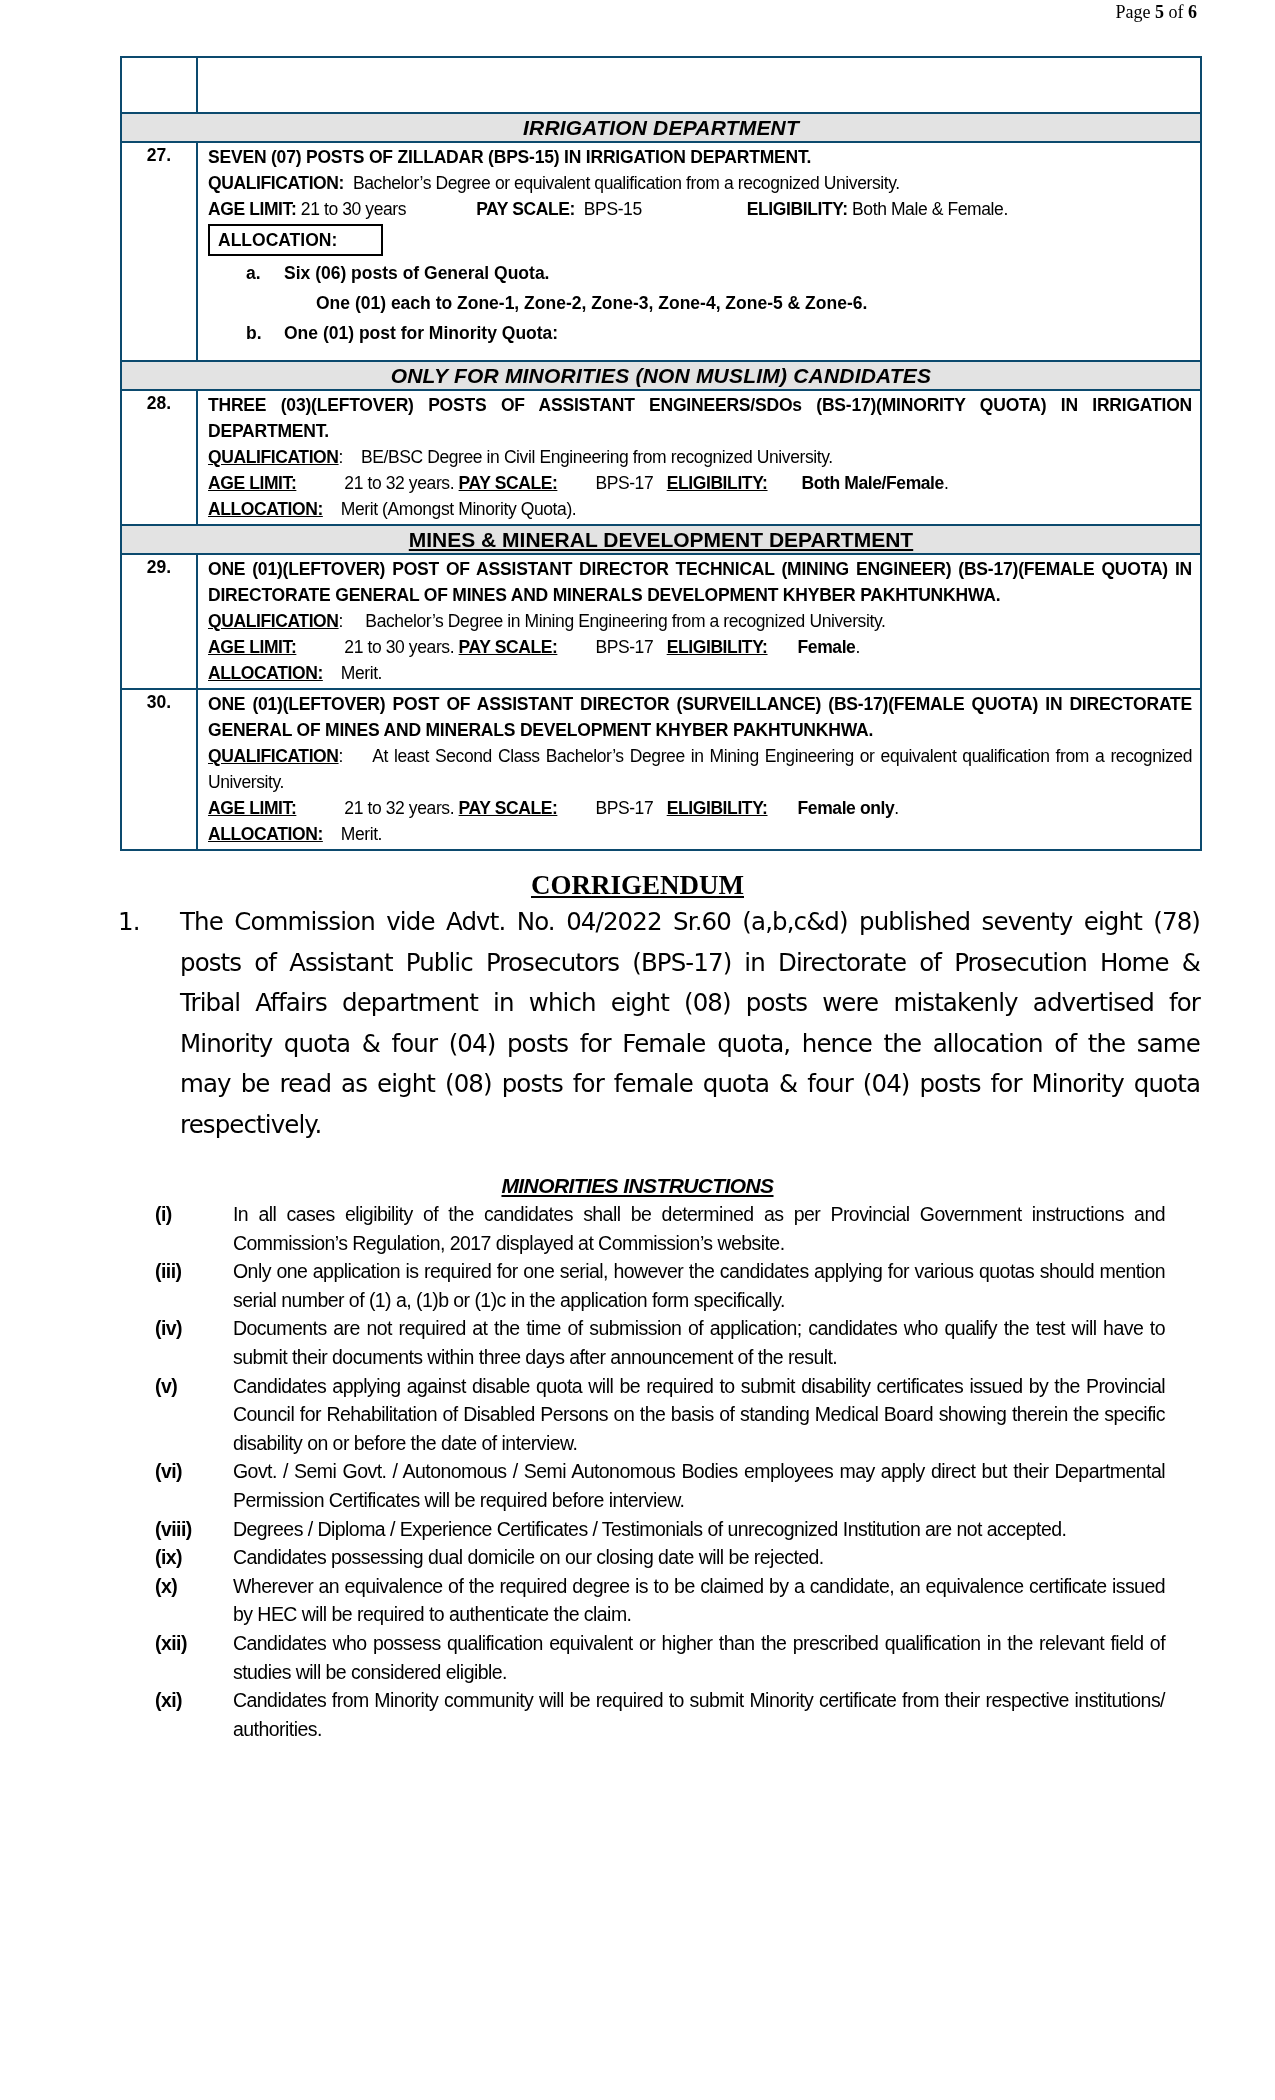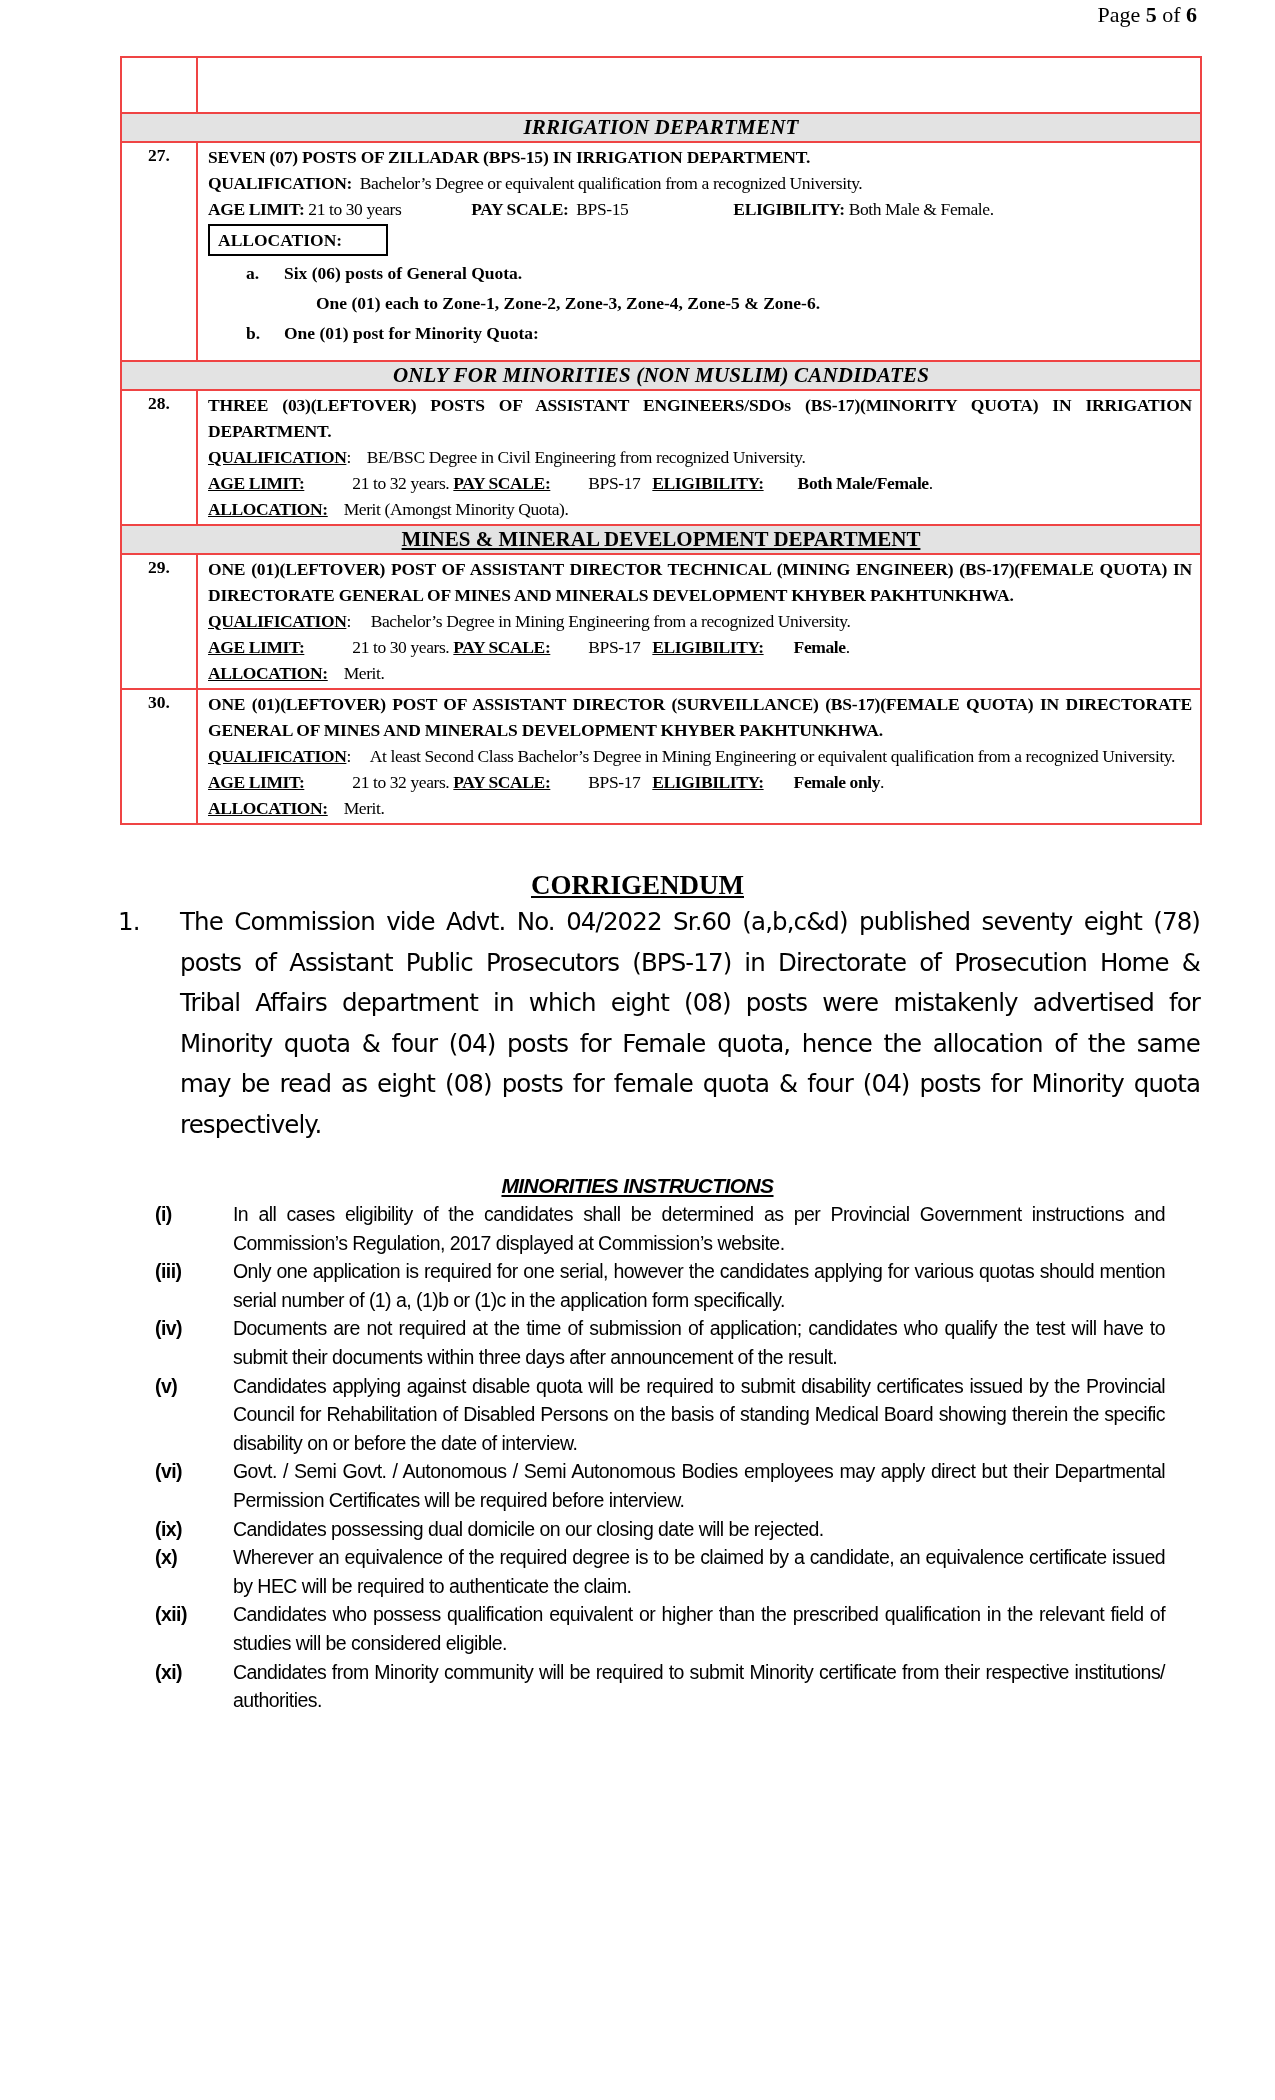--- a/index.html
+++ b/index.html
@@ -1,21 +1,21 @@
 <!DOCTYPE html>
 <html><head>
 <meta charset="utf-8">
 <style>
   html, body { margin: 0; padding: 0; background: #ffffff; }
   body { width: 1275px; height: 2100px; position: relative; color: #000; overflow: hidden; }
-  .page-num { position: absolute; top: 2px; right: 78px; font-family: "Liberation Serif", serif; font-size: 22px; }
+  .page-num { position: absolute; top: 2px; right: 78px; font-family: "Liberation Serif", serif; font-size: 18px; }
   .page-num b { font-weight: bold; }
 
   table.posts { position: absolute; left: 120px; top: 56px; width: 1082px; border-collapse: collapse; font-family: "Liberation Sans", sans-serif; font-size: 17.5px; }
-  table.posts td { border: 2px solid #ef4444; vertical-align: top; padding: 0; font-family: Liberation Serif, serif; }
+  table.posts td { border: 2px solid #0c4a6e; vertical-align: top; padding: 0; }
   td.sn { width: 74px; text-align: center; font-weight: bold; padding-top: 2px !important; }
   td.body { padding: 1px 8px 2px 10px !important; }
   tr.blank td { height: 52px; }
   tr.dept td { background: #e3e3e3; text-align: center; font-weight: bold; height: 27px; font-size: 21px; line-height: 27px; }
   tr.dept .it { font-style: italic; letter-spacing: 0.2px; }
   tr.dept .ul { text-decoration: underline; }
   .line { line-height: 26px; transform-origin: left; }
   .title { font-weight: bold; text-align: justify; text-align-last: left; line-height: 26px; letter-spacing: -0.2px; }
   .lbl { font-weight: bold; margin-top: 7px; }
   .lbl.u { text-decoration: underline; }
@@ -130,20 +130,24 @@
     </div>
   <div class="item">
       <span class="rn">(v)</span>
       <span class="tx">Candidates applying against disable quota will be required to submit disability certificates issued by the Provincial Council for Rehabilitation of Disabled Persons on the basis of standing Medical Board showing therein the specific disability on or before the date of interview.</span>
     </div>
   <div class="item">
       <span class="rn">(vi)</span>
       <span class="tx">Govt. / Semi Govt. / Autonomous / Semi Autonomous Bodies employees may apply direct but their Departmental Permission Certificates will be required before interview.</span>
     </div>
   <div class="item">
+      <span class="rn">(viii)</span>
+      <span class="tx">Degrees / Diploma / Experience Certificates / Testimonials of unrecognized Institution are not accepted.</span>
+    </div>
+  <div class="item">
       <span class="rn">(ix)</span>
       <span class="tx">Candidates possessing dual domicile on our closing date will be rejected.</span>
     </div>
   <div class="item">
       <span class="rn">(x)</span>
       <span class="tx">Wherever an equivalence of the required degree is to be claimed by a candidate, an equivalence certificate issued by HEC will be required to authenticate the claim.</span>
     </div>
   <div class="item">
       <span class="rn">(xii)</span>
       <span class="tx">Candidates who possess qualification equivalent or higher than the prescribed qualification in the relevant field of studies will be considered eligible.</span>

